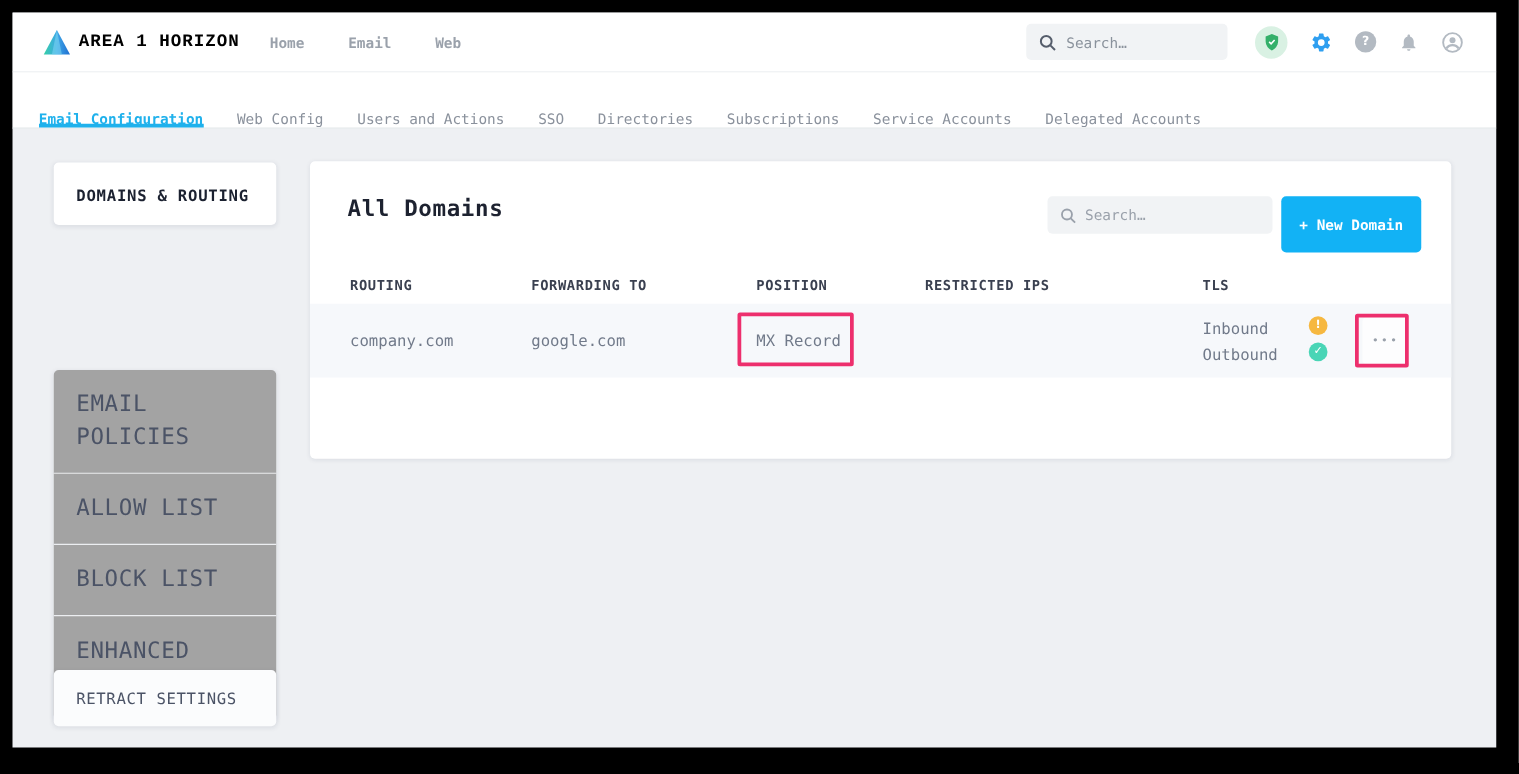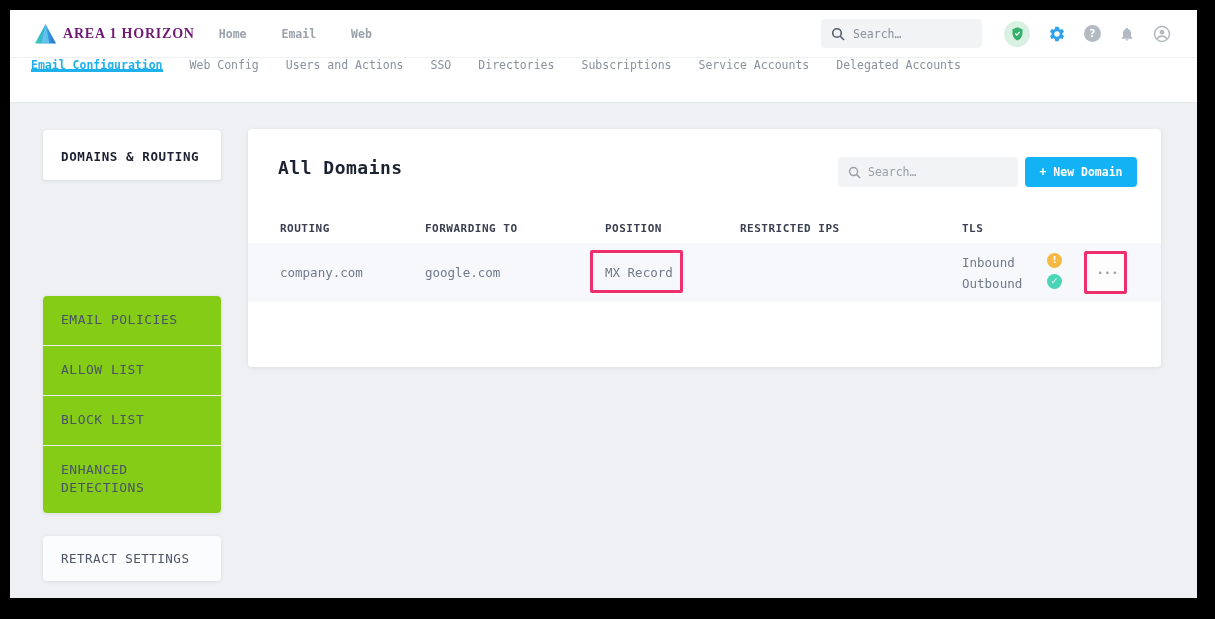--- a/index.html
+++ b/index.html
@@ -17,22 +17,22 @@
   }
 
   
   .header {
     position: absolute; top: 0; left: 0; right: 0; height: 48px;
     background: #fff; border-bottom: 1px solid #edeff2;
     display: flex; align-items: center; padding: 0 26px 0 23px;
   }
   .logo { display: flex; align-items: center; gap: 5px; }
   .logo-text {
-    font-family: Liberation Serif, serif;
-    font-weight: bold; font-size: 14px; letter-spacing: 0.8px; color: #701a75;
+    font-family: Liberation Mono, monospace;
+    font-weight: bold; font-size: 14px; letter-spacing: 0.8px; color: #000000;
   }
   .top-nav { display: flex; gap: 35px; margin-left: 24px; }
   .top-nav .tnav-item {
     font-size: 11.5px; color: #9aa1ab; cursor: pointer; font-weight: bold;
   }
   .hdr-search {
     margin-left: auto; width: 161px; height: 29px; background: #f1f3f5;
     border-radius: 4px; display: flex; align-items: center; padding: 0 10px; gap: 8px;
   }
   .hdr-search input {
@@ -50,21 +50,21 @@
     width: 17px; height: 17px; border-radius: 50%; background: #b3bac2;
     color: #fff; font-size: 10px; font-weight: bold; text-align: center;
     display: flex; align-items: center; justify-content: center;
     font-family: "DejaVu Sans", sans-serif;
   }
 
   
   .subnav {
     position: absolute; top: 48px; left: 0; right: 0; height: 45px;
     background: #fff; border-bottom: 1px solid #e4e7ea;
-    display: flex; align-items: flex-start; padding-left: 21px; gap: 27px;
+    display: flex; align-items: flex-end; padding-left: 21px; gap: 27px;
   }
   .subnav .tab {
     display: flex; align-items: center; font-size: 11.5px; color: #8a919c;
     cursor: pointer; white-space: nowrap;
   }
   .subnav .tab.active {
     color: #1fb1ec; font-weight: bold; box-shadow: inset 0 -3px 0 #1fb1ec;
   }
 
   
@@ -83,23 +83,23 @@
   }
   .sb-item.active { color: #1fb1ec; }
   .sb-item.active::before {
     content: ""; position: absolute; left: -18px; top: 3px; bottom: 3px;
     width: 3px; background: #1fb1ec;
   }
 
   
   .sb2 { left: 33px; top: 193px; width: 178px; padding: 0; }
   .sb2-item {
-    padding: 15px 18px; font-size: 13px; letter-spacing: 0.5px; color: #4b5366;
+    padding: 15px 18px; font-size: 18px; letter-spacing: 0.5px; color: #4b5366;
     border-bottom: 1px solid #eceef1; line-height: 1.45; cursor: pointer;
-    background: #84cc16; 
+    background: #a3a3a3; 
   }
   .sb2-item:first-child { border-radius: 4px 4px 0 0; }
   .sb2-item:last-child { border-bottom: none; border-radius: 0 0 4px 4px; }
 
   
   .sb3 {
     left: 33px; top: 433px; width: 178px; height: 45px;
     display: flex; align-items: center; padding: 0 18px;
     font-size: 12.5px; letter-spacing: 0.5px; color: #4b5366; cursor: pointer;
     background: #fbfcfd;
@@ -112,21 +112,21 @@
   .card-search {
     margin-left: auto; width: 180px; height: 30px; background: #f1f3f5;
     border-radius: 4px; display: flex; align-items: center; padding: 0 10px; gap: 7px;
   }
   .card-search input {
     border: none; outline: none; background: transparent; width: 100%;
     font-family: "DejaVu Sans Mono", monospace; font-size: 11.5px; color: #5c6472;
   }
   .card-search input::placeholder { color: #9aa1ab; }
   .btn-new {
-    margin-left: 7px; width: 112px; height: 30px; background: #12b2f5; color: #fff;
+    margin-left: 7px; width: 112px; height: 45px; background: #12b2f5; color: #fff;
     border: none; border-radius: 4px; font-family: "DejaVu Sans Mono", monospace;
     font-size: 11.5px; font-weight: bold; cursor: pointer;
     display: flex; align-items: center; justify-content: center;
   }
   .tgrid {
     display: grid; grid-template-columns: 145px 180px 135px 222px 120px 1fr;
     padding: 0 24px 0 32px; align-items: center;
   }
   .thead { height: 30px; margin-top: 26px; }
   .thead .th {

